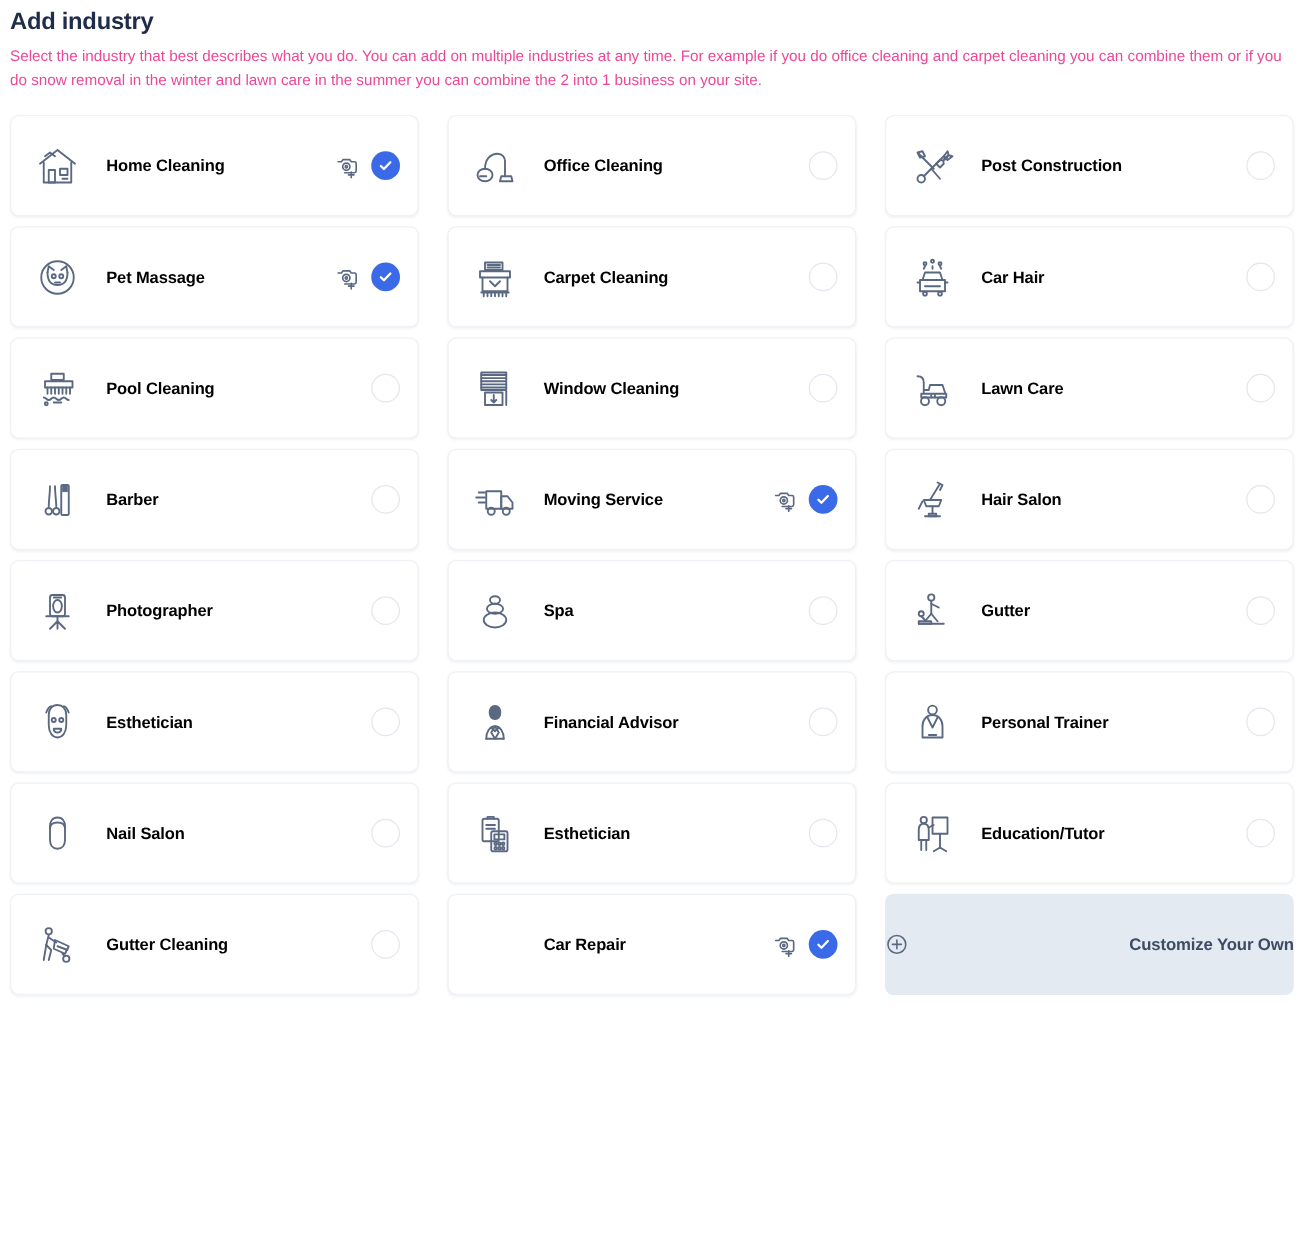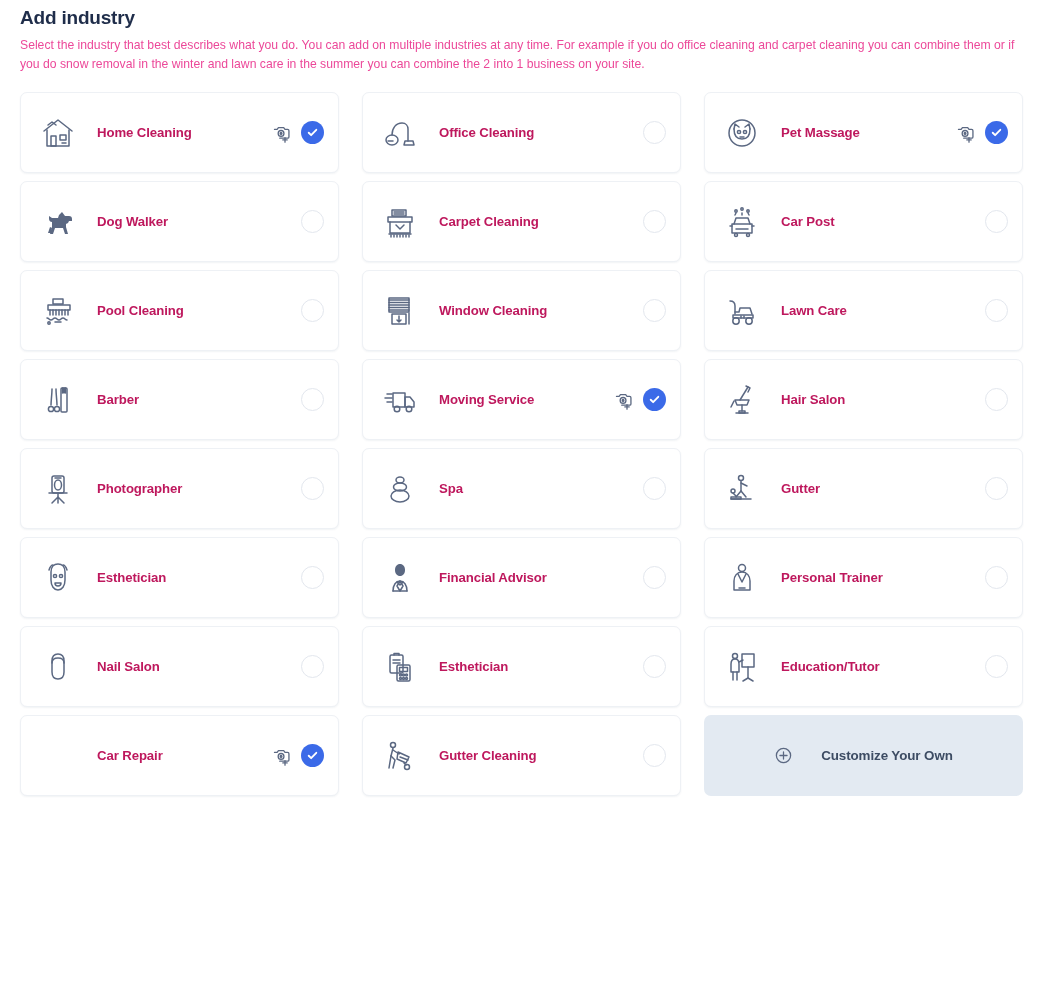--- a/index.html
+++ b/index.html
@@ -9,21 +9,21 @@
   }
   body {
     width: 1043px;
     height: 987px;
     font-family: "Liberation Sans", sans-serif;
     color: #1f2d4a;
     overflow: hidden;
   }
 
   .page {
-    padding: 0 20px;
+    padding: 0 8px;
     box-sizing: border-box;
   }
 
   .page-title {
     font-size: 19px;
     font-weight: bold;
     color: #1f2d4a;
     margin: 5px 0 0 0;
     letter-spacing: -0.2px;
     line-height: 26px;
@@ -66,21 +66,21 @@
     display: flex;
     align-items: center;
     justify-content: center;
     color: #5b6882;
   }
   .card-icon svg { display: block; }
 
   .card-label {
     font-size: 13.2px;
     font-weight: bold;
-    color: #be185d;
+    color: #000000;
     margin-left: 16px;
     letter-spacing: -0.1px;
     white-space: nowrap;
   }
 
   .card-actions {
     margin-left: auto;
     display: flex;
     align-items: center;
     gap: 9px;
@@ -117,21 +117,21 @@
   .radio-checked svg { display: block; }
 
   .customize-card {
     background: #e3eaf2;
     border: none;
     border-radius: 7px;
     box-shadow: none;
     height: 81px;
     display: flex;
     align-items: center;
-    justify-content: center;
+    justify-content: space-between;
     gap: 28px;
     cursor: pointer;
   }
   .customize-label {
     font-size: 13.4px;
     font-weight: bold;
     color: #3d4c63;
     letter-spacing: -0.1px;
   }
   .plus-circle { color: #5b6882; display: flex; }
@@ -183,20 +183,38 @@
           <svg width="40" height="40" viewBox="0 0 40 40">
             <g fill="none" stroke="currentColor" stroke-width="1.5" stroke-linecap="round" stroke-linejoin="round">
     <ellipse cx="12" cy="27" rx="6" ry="5"></ellipse>
               <path d="M12 22c0-7 4-12 10-12 4 0 6 3 6 6v12"></path>
     <path d="M25 28h8l1 4H24z"></path>
               <path d="M8 28h5"></path>
             </g>
           </svg>
         </div>
         <div class="card-label">Office Cleaning</div>
+        <div class="card-actions">
+          <div class="radio-empty"></div>
+        </div>
+      </div>
+      <div class="card">
+        <div class="card-icon">
+          <svg width="40" height="40" viewBox="0 0 40 40">
+            <g fill="none" stroke="currentColor" stroke-width="1.5" stroke-linecap="round" stroke-linejoin="round">
+    <path d="M9 10l12 12"></path>
+              <path d="M8 9l4-1 2 4-4 1z"></path>
+    <circle cx="11" cy="30" r="3"></circle>
+              <path d="M13 28L29 12"></path>
+    <path d="M32 8a5 5 0 01-6 7l-3 3 3 3 3-3a5 5 0 017-6l-4 3-3-3z"></path>
+    <path d="M19 22l7 8"></path>
+            </g>
+          </svg>
+        </div>
+        <div class="card-label">Post Construction</div>
         <div class="card-actions">
           <div class="radio-empty"></div>
         </div>
       </div>
       <div class="card">
         <div class="card-icon">
           <svg width="40" height="40" viewBox="0 0 40 40">
             <g fill="none" stroke="currentColor" stroke-width="1.5" stroke-linecap="round" stroke-linejoin="round">
     <circle cx="20" cy="20" r="13"></circle>
     <path d="M12 16l1-5 4 3"></path>
@@ -216,34 +234,20 @@
     <circle cx="11.5" cy="13" r="3.3"></circle>
               <circle cx="11.5" cy="13" r="1"></circle>
     <path d="M16 18v5M13.5 20.5h5"></path>
             </svg>
           </div>
           <div class="radio-checked">
             <svg width="13" height="13" viewBox="0 0 24 24" fill="none" stroke="#ffffff" stroke-width="3.4" stroke-linecap="round" stroke-linejoin="round">
               <path d="M5 12.5l4.5 4.5L19 7"></path>
             </svg>
           </div>
-        </div>
-      </div>
-      <div class="card">
-        <div class="card-icon">
-          <svg width="40" height="40" viewBox="0 0 40 40">
-            <g fill="currentColor">
-    <path d="M24 10l3 4h4a3 3 0 013 3v2h-3l-1 2-2 1v3l2 7h-3l-2-6h-8l-2 6h-3l2-7V20c-2 0-3-1.5-3-3.5V14l3 2h6l1-3z"></path>
-    <path d="M12 25l-2 6h3l1-5z"></path>
-            </g>
-          </svg>
-        </div>
-        <div class="card-label">Dog Walker</div>
-        <div class="card-actions">
-          <div class="radio-empty"></div>
         </div>
       </div>
       <div class="card">
         <div class="card-icon">
           <svg width="40" height="40" viewBox="0 0 40 40">
             <g fill="none" stroke="currentColor" stroke-width="1.5" stroke-linecap="round" stroke-linejoin="round">
     <rect x="12" y="8" width="14" height="6"></rect>
     <path d="M14 10h10M14 12h10"></path>
     <path d="M8 15h24v5H8z"></path>
               <path d="M10 20v11h20V20"></path>
@@ -268,21 +272,21 @@
     <path d="M13 13l1-2M20 11v2M27 13l-1-2"></path>
     <path d="M12 22l2-6h12l2 6"></path>
               <path d="M10 22h20v9H10z"></path>
     <path d="M14 27h12"></path>
               <circle cx="14" cy="33" r="1.5"></circle>
               <circle cx="26" cy="33" r="1.5"></circle>
     <path d="M10 24h-2M32 24h-2"></path>
             </g>
           </svg>
         </div>
-        <div class="card-label">Car Post</div>
+        <div class="card-label">Car Hair</div>
         <div class="card-actions">
           <div class="radio-empty"></div>
         </div>
       </div>
       <div class="card">
         <div class="card-icon">
           <svg width="40" height="40" viewBox="0 0 40 40">
             <g fill="none" stroke="currentColor" stroke-width="1.5" stroke-linecap="round" stroke-linejoin="round">
     <rect x="15" y="8" width="10" height="5"></rect>
               <path d="M10 14h22v5H10z"></path>
@@ -555,59 +559,59 @@
     <path d="M26 31l-5 3M26 31l5 3"></path>
             </g>
           </svg>
         </div>
         <div class="card-label">Education/Tutor</div>
         <div class="card-actions">
           <div class="radio-empty"></div>
         </div>
       </div>
       <div class="card">
-        <div class="card-icon"></div>
-        <div class="card-label">Car Repair</div>
-        <div class="card-actions">
-          <div class="camera-btn">
-            <svg width="21" height="21" viewBox="0 0 24 24" fill="none" stroke="currentColor" stroke-width="1.5" stroke-linecap="round" stroke-linejoin="round">
-    <path d="M4 8.5h3l1.5-2h6l1.5 2h3a1.5 1.5 0 011.5 1.5v7a1.5 1.5 0 01-1.5 1.5h-9"></path>
-    <circle cx="11.5" cy="13" r="3.3"></circle>
-              <circle cx="11.5" cy="13" r="1"></circle>
-    <path d="M16 18v5M13.5 20.5h5"></path>
-            </svg>
-          </div>
-          <div class="radio-checked">
-            <svg width="13" height="13" viewBox="0 0 24 24" fill="none" stroke="#ffffff" stroke-width="3.4" stroke-linecap="round" stroke-linejoin="round">
-              <path d="M5 12.5l4.5 4.5L19 7"></path>
-            </svg>
-          </div>
-        </div>
-      </div>
-      <div class="card">
         <div class="card-icon">
           <svg width="40" height="40" viewBox="0 0 40 40">
             <g fill="none" stroke="currentColor" stroke-width="1.5" stroke-linecap="round" stroke-linejoin="round">
     <circle cx="13" cy="9" r="2.5"></circle>
               <path d="M13 12l-2 8"></path>
     <path d="M11 20l-2 12"></path>
               <path d="M11 20l4 4-2 8"></path>
     <path d="M13 14l6 4"></path>
               <path d="M18 16l11 5-3 6-9-4z"></path>
     <path d="M20 21l8 3"></path>
               <circle cx="27" cy="31" r="2.5"></circle>
               <path d="M24 27l2 2"></path>
             </g>
           </svg>
         </div>
         <div class="card-label">Gutter Cleaning</div>
         <div class="card-actions">
           <div class="radio-empty"></div>
         </div>
       </div>
+      <div class="card">
+        <div class="card-icon"></div>
+        <div class="card-label">Car Repair</div>
+        <div class="card-actions">
+          <div class="camera-btn">
+            <svg width="21" height="21" viewBox="0 0 24 24" fill="none" stroke="currentColor" stroke-width="1.5" stroke-linecap="round" stroke-linejoin="round">
+    <path d="M4 8.5h3l1.5-2h6l1.5 2h3a1.5 1.5 0 011.5 1.5v7a1.5 1.5 0 01-1.5 1.5h-9"></path>
+    <circle cx="11.5" cy="13" r="3.3"></circle>
+              <circle cx="11.5" cy="13" r="1"></circle>
+    <path d="M16 18v5M13.5 20.5h5"></path>
+            </svg>
+          </div>
+          <div class="radio-checked">
+            <svg width="13" height="13" viewBox="0 0 24 24" fill="none" stroke="#ffffff" stroke-width="3.4" stroke-linecap="round" stroke-linejoin="round">
+              <path d="M5 12.5l4.5 4.5L19 7"></path>
+            </svg>
+          </div>
+        </div>
+      </div>
       <div class="customize-card">
         <span class="plus-circle">
           <svg width="19" height="19" viewBox="0 0 24 24" fill="none" stroke="currentColor" stroke-width="1.6" stroke-linecap="round">
             <circle cx="12" cy="12" r="9"></circle>
             <path d="M12 7.5v9M7.5 12h9"></path>
           </svg>
         </span>
         <span class="customize-label">Customize Your Own</span>
       </div>
     </div>

